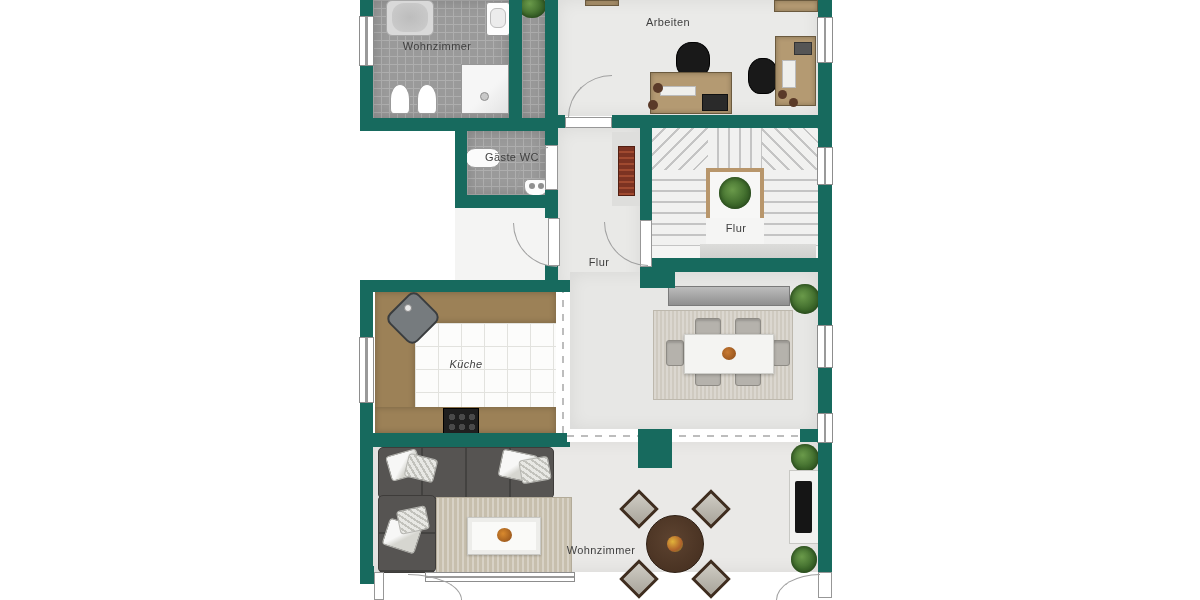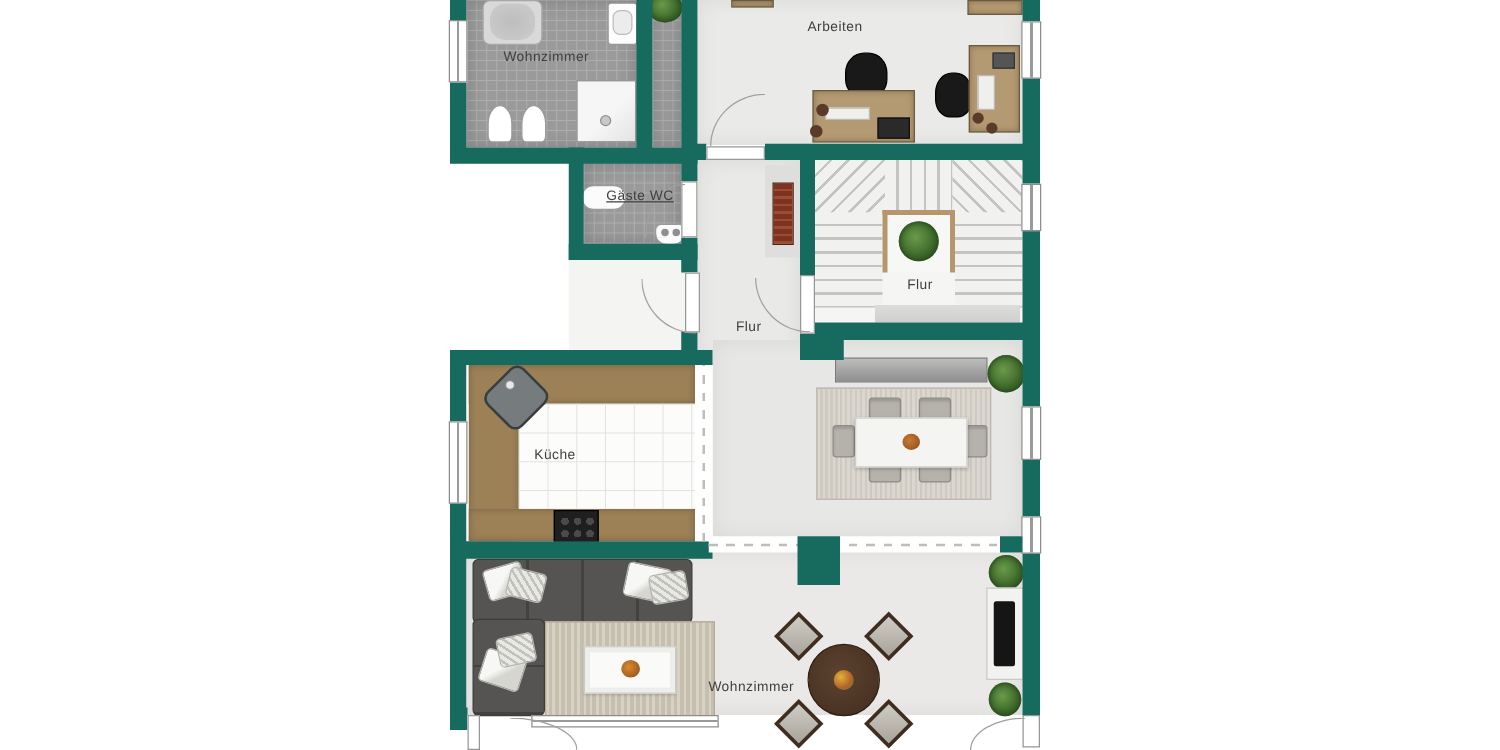--- a/index.html
+++ b/index.html
@@ -206,19 +206,19 @@
   <div class="arc bl" style="left:513px;top:223px;width:44px;height:44px;"></div>
 
   <div class="leaf" style="left:374px;top:572px;width:10px;height:28px;"></div>
   <div class="arc tr" style="left:408px;top:574px;width:54px;height:26px;"></div>
 
   <div class="leaf" style="left:818px;top:572px;width:14px;height:26px;"></div>
   <div class="arc tl" style="left:776px;top:574px;width:44px;height:26px;"></div>
 
   <div class="room-label" style="left:437px;top:46px;">Wohnzimmer</div>
   <div class="room-label" style="left:668px;top:22px;">Arbeiten</div>
-  <div class="room-label" style="left:512px;top:157px;text-decoration:underline;">Gäste WC</div>
+  <div class="room-label" style="left:512px;top:157px;">Gäste WC</div>
   <div class="room-label" style="left:736px;top:228px;">Flur</div>
   <div class="room-label" style="left:599px;top:262px;">Flur</div>
-  <div class="room-label" style="left:444px;top:364px;">Küche</div>
+  <div class="room-label" style="left:466px;top:364px;font-style:italic;">Küche</div>
   <div class="room-label" style="left:601px;top:550px;">Wohnzimmer</div>
 
 </div>
 
 </body></html>

